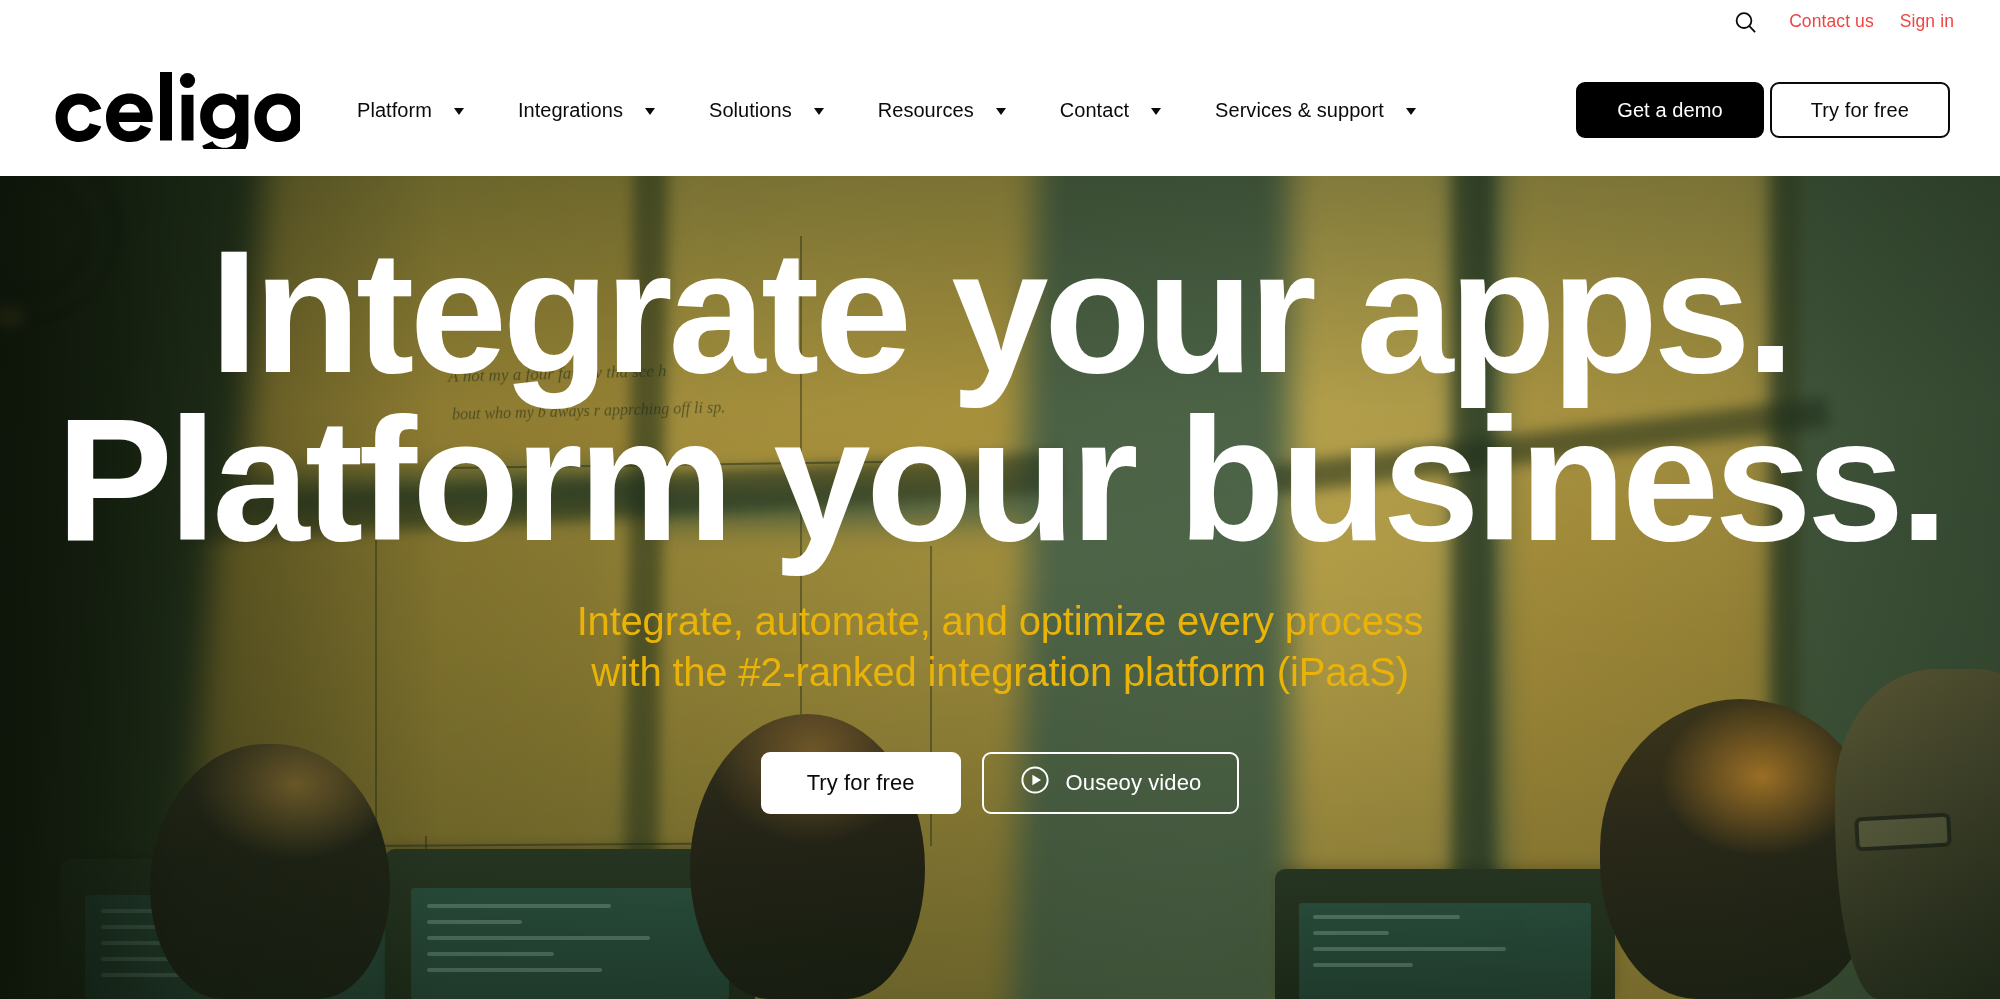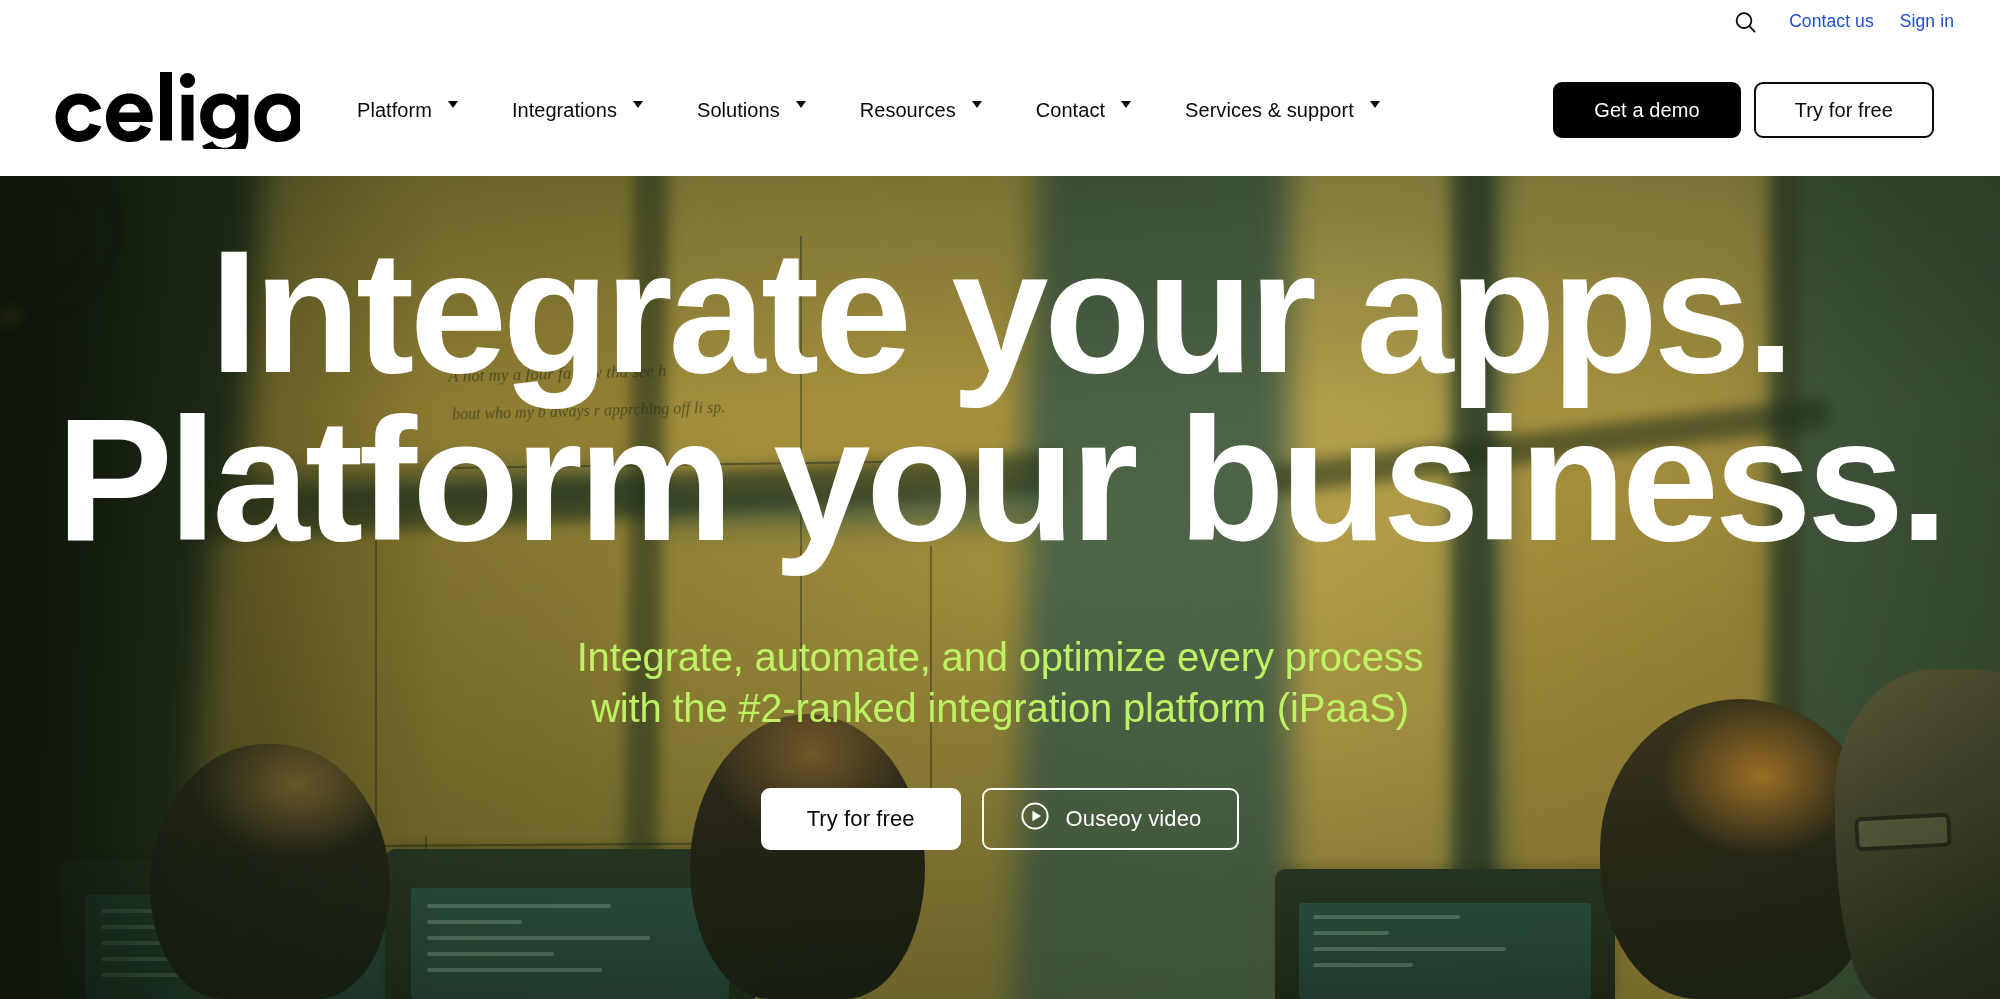--- a/index.html
+++ b/index.html
@@ -20,21 +20,21 @@
     z-index:40;
   }
   .utility-bar{
     position:absolute; top:0; right:0;
     height:44px;
     display:flex; align-items:center; gap:0;
     padding-right:46px;
   }
   .util-link{
     font-size:17.5px;
-    color:#1d4ed8;
+    color:#ef4444;
     letter-spacing:.1px;
     text-decoration:none;
     padding:0 13px;
     line-height:1;
     white-space:nowrap;
     cursor:pointer;
   }
   .util-link:last-child{ padding-right:0; }
   .search-btn{
     display:flex; align-items:center; justify-content:center;
@@ -57,21 +57,21 @@
     flex:0 0 auto;
   }
   .logo svg{ display:block; }
 
   .nav-items{
     display:flex; align-items:center;
     margin-left:30px;
     gap:0;
   }
   .nav-item{
-    display:flex; align-items:flex-start; gap:16px;
+    display:flex; align-items:center; gap:22px;
     padding:10px 27px;
     cursor:pointer;
     white-space:nowrap;
   }
   .nav-label{
     font-size:20px;
     color:#0a0a0a;
     letter-spacing:.05px;
     line-height:1;
   }
@@ -80,22 +80,22 @@
     border-left:5px solid transparent;
     border-right:5px solid transparent;
     border-top:7px solid #0a0a0a;
     display:block;
     flex:0 0 auto;
     position:relative; top:1px;
   }
 
   .header-ctas{
     margin-left:auto;
-    display:flex; align-items:center; gap:13px;
-    padding-right:66px;
+    display:flex; align-items:center; gap:6px;
+    padding-right:50px;
   }
   .btn{
     display:inline-flex; align-items:center; justify-content:center;
     font-size:20px;
     letter-spacing:.1px;
     border-radius:9px;
     cursor:pointer;
     white-space:nowrap;
     font-family:"Liberation Sans", sans-serif;
   }
@@ -319,27 +319,27 @@
     font-size:175px;
     line-height:.96;
     letter-spacing:-4.6px;
     font-weight:700;
     margin-top:52px;
     width:1900px;
   }
   .hero-title .l2{ display:block; }
 
   .hero-sub{
-    color:#bef264;
+    color:#eab308;
     text-align:center;
     font-size:40px;
     line-height:1.27;
     letter-spacing:-.2px;
     font-weight:400;
-    margin-top:68px;
+    margin-top:32px;
   }
   .hero-sub span{ display:block; }
 
   .hero-ctas{
     margin-top:54px;
     display:flex; align-items:center; gap:21px;
   }
   .btn-white{
     background:#fff; color:#0a0a0a; border:2px solid #fff;
     height:62px; padding:0 44px; font-size:22px;

